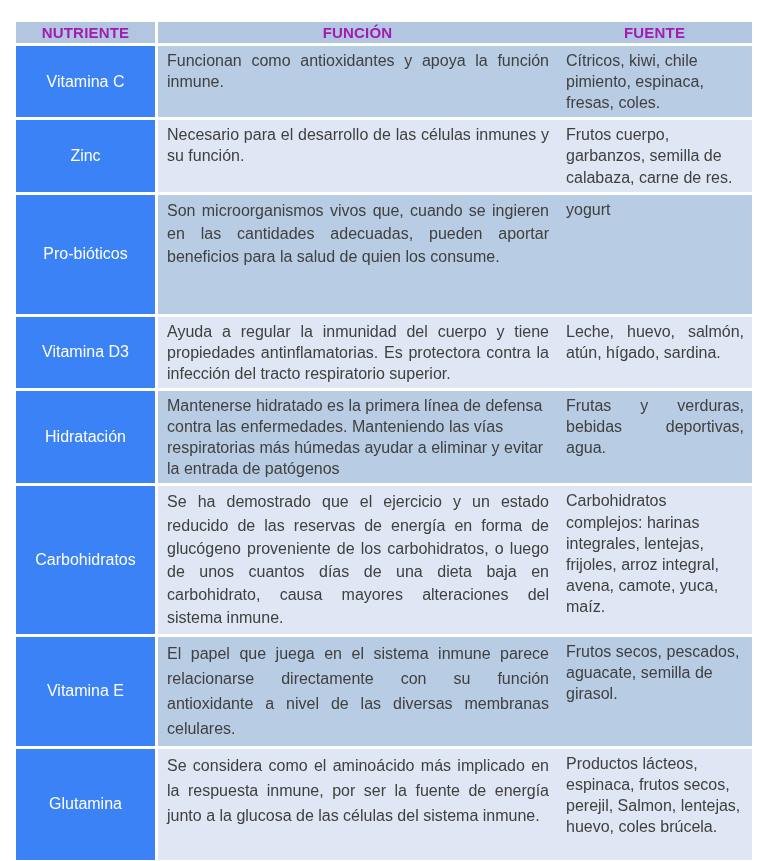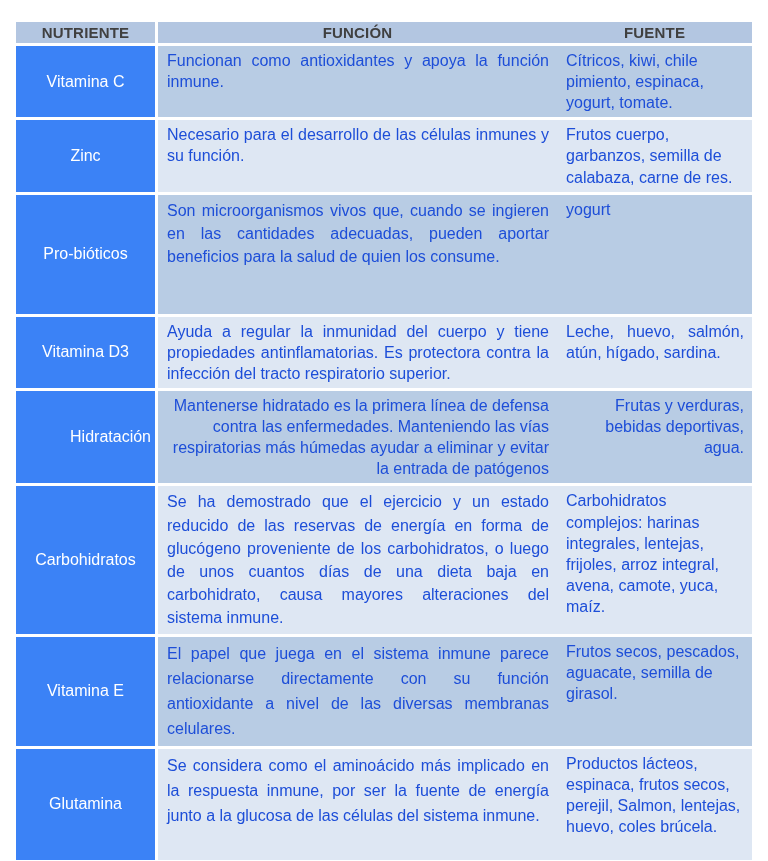--- a/index.html
+++ b/index.html
@@ -37,60 +37,60 @@
     box-sizing: border-box;
     word-wrap: break-word;
   }
   
   th:first-child, td:first-child {
     border-right: 3px solid #ffffff;
   }
 
   th {
     background: #b3c6e1;
-    color: #404040;
+    color: #a21caf;
     font-weight: bold;
     font-size: 15px;
     height: 22px;
     padding: 2px 16px;
     text-align: center;
     letter-spacing: 0.2px;
   }
 
   td.nutrient-cell {
     background: #3b82f6;
     color: #ffffff;
     text-align: center;
     vertical-align: middle;
     font-size: 16px;
     padding: 2px 4px;
   }
 
   td.funcion-cell, td.fuente-cell {
     vertical-align: top;
-    color: #1d4ed8;
+    color: #404040;
     font-size: 16px;
     line-height: 1.32;
     padding: 4px 8px 4px 9px;
   }
   tr.band-blue td.funcion-cell,
   tr.band-blue td.fuente-cell { background: #b8cce4; }
   tr.band-pale td.funcion-cell,
   tr.band-pale td.fuente-cell { background: #dee7f3; }
 
   td.just { text-align: justify; text-justify: inter-word; }
   td.lh-lg { line-height: 1.58; }
   td.lh-md { line-height: 1.45; }
 
   
   tr.rh1 td { height: 67px; }
   tr.rh2 td { height: 64px; }
   tr.rh3 td { height: 122px; }
   tr.rh4 td { height: 66px; }
-  tr.rh5 td { height: 87px; text-align: right; }
+  tr.rh5 td { height: 87px; }
   tr.rh6 td { height: 139px; }
   tr.rh7 td { height: 106px; }
   tr.rh8 td { height: 114px; }
 </style>
 </head>
 <body>
 
 <div class="page">
   <table class="nutrient-table">
     <colgroup>
@@ -102,21 +102,21 @@
       <tr>
         <th>NUTRIENTE</th>
         <th>FUNCIÓN</th>
         <th>FUENTE</th>
       </tr>
     </thead>
     <tbody>
       <tr class="band-blue rh1">
         <td class="nutrient-cell">Vitamina C</td>
         <td class="funcion-cell just">Funcionan como antioxidantes y apoya la función inmune.</td>
-        <td class="fuente-cell">Cítricos, kiwi, chile pimiento, espinaca, yogurt, tomate.</td>
+        <td class="fuente-cell">Cítricos, kiwi, chile pimiento, espinaca, fresas, coles.</td>
       </tr>
       <tr class="band-pale rh2">
         <td class="nutrient-cell">Zinc</td>
         <td class="funcion-cell just">Necesario para el desarrollo de las células inmunes y su función.</td>
         <td class="fuente-cell">Frutos cuerpo, garbanzos, semilla de calabaza, carne de res.</td>
       </tr>
       <tr class="band-blue rh3">
         <td class="nutrient-cell">Pro-bióticos</td>
         <td class="funcion-cell just lh-md">Son microorganismos vivos que, cuando se ingieren en las cantidades adecuadas, pueden aportar beneficios para la salud de quien los consume.</td>
         <td class="fuente-cell">yogurt</td>

